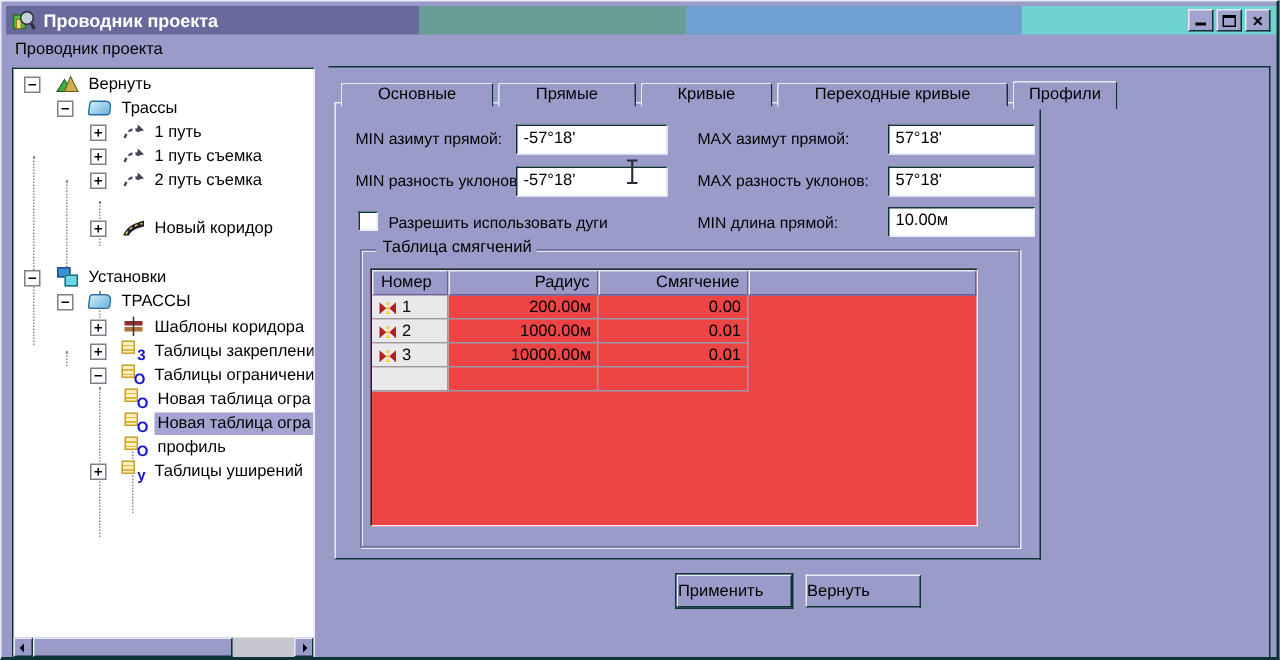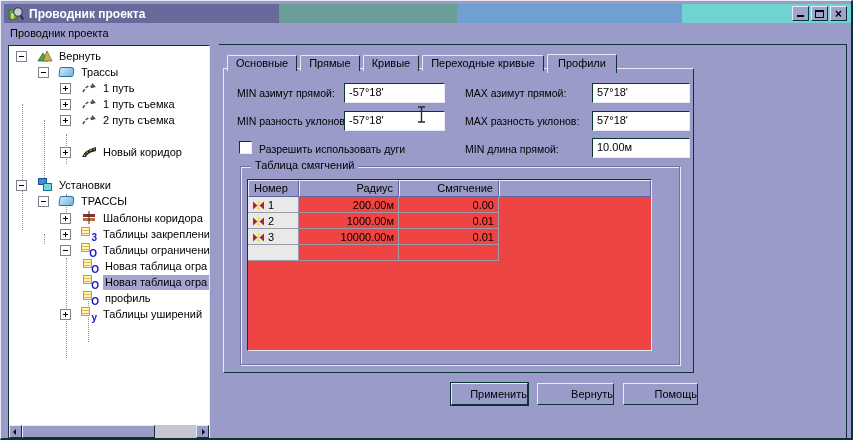--- a/index.html
+++ b/index.html
@@ -67,21 +67,21 @@
   .set-b{position:absolute;left:1px;top:0;width:9px;height:7px;background:#3b8fd4;border:1px solid #1d4e86;}
   .set-f{position:absolute;left:6px;top:5px;width:9px;height:8px;background:#6fd6e2;border:1px solid #1d6e86;}
   
   .folder{position:absolute;left:0;top:2px;width:15px;height:10px;border-radius:2px 4px 2px 2px;
     background:linear-gradient(135deg,#cdeaf8,#6db4e0);border:1px solid #2a6ea0;transform:skewX(-8deg);}
   
   .topline{position:absolute;left:218px;top:43px;width:628px;height:1px;background:var(--dark);}
   .rightline{position:absolute;left:845px;top:43px;width:1px;height:394px;background:var(--dark);}
   .tabstrip{position:absolute;left:226px;top:51px;display:flex;align-items:flex-end;z-index:3;}
   .tab{
-    height:16px;line-height:15px;padding:0 8px;margin-right:3px;background:var(--face);
+    height:16px;line-height:15px;padding:0 24px;margin-right:3px;background:var(--face);
     border-top:1px solid var(--light);border-left:1px solid var(--light);border-right:1px solid var(--dark);
     border-radius:2px 2px 0 0;
   }
   .tab.active{height:19px;line-height:17px;padding:0 10px;position:relative;top:2px;z-index:4;}
   .tabpage{
     position:absolute;left:222px;top:67px;width:471px;height:305px;background:var(--face);
     border-top:1px solid var(--light);border-left:1px solid var(--light);
     border-right:1px solid var(--dark);border-bottom:1px solid var(--dark);z-index:2;
   }
   .flabel{position:absolute;font-size:10.5px;white-space:nowrap;}
@@ -111,21 +111,21 @@
   }
   .hr-r{text-align:right;}
   .brow{display:flex;height:16px;}
   .bcell{flex:none;border-right:1px solid var(--grid);border-bottom:1px solid var(--grid);
     padding:1px 4px 0 4px;display:flex;align-items:center;}
   .bcell.num{background:#e9e9e9;}
   .bcell.val{justify-content:flex-end;}
   .bowtie{margin-right:3px;flex:none;}
   
   .btn{
-    position:absolute;height:22px;background:var(--face);text-align:right;line-height:20px;
+    position:absolute;height:22px;background:var(--face);text-align:left;line-height:20px;
     border:1px solid;border-color:var(--light) var(--dark) var(--dark) var(--light);
   }
   .btn.default{outline:1px solid var(--dark);}
   
   .hscroll{position:absolute;left:0;right:0;bottom:0;height:13px;background:#c6c6ce;display:flex;}
   .sbtn{flex:none;width:13px;height:13px;background:var(--face);position:relative;
     border:1px solid;border-color:var(--light) var(--dark) var(--dark) var(--light);}
   .arr-l{position:absolute;left:3px;top:3px;width:0;height:0;border:3px solid #0000;border-right-color:#000;border-left:none;}
   .arr-r{position:absolute;left:5px;top:3px;width:0;height:0;border:3px solid #0000;border-left-color:#000;border-right:none;}
   .sthumb{position:absolute;left:13px;top:0;width:133px;height:13px;background:var(--face);
@@ -400,15 +400,14 @@
           <span class="bcell num" style="width:51px"></span>
           <span class="bcell" style="width:100px"></span>
           <span class="bcell" style="width:100px"></span>
         </div>
       </div>
     </div>
   </div>
 
   <div class="btn default" style="left:450px;top:382px;width:77px">Применить</div>
   <div class="btn" style="left:536px;top:382px;width:77px">Вернуть</div>
-  <div class="btn" style="left:622px;top:382px;width:75px">Помощь</div>
 
 </div>
 
 </body></html>

